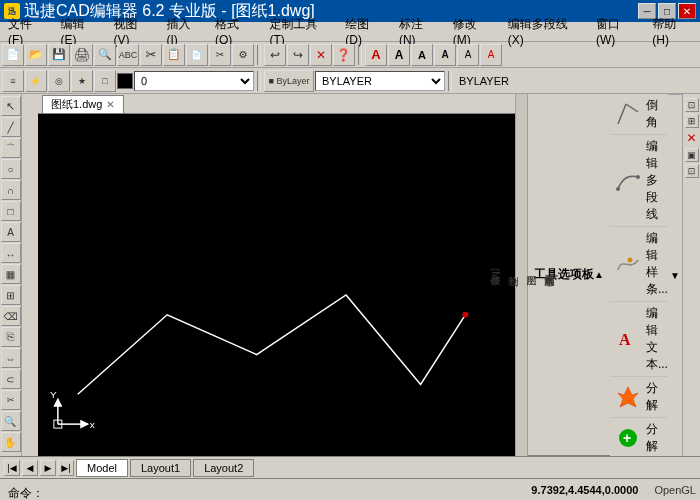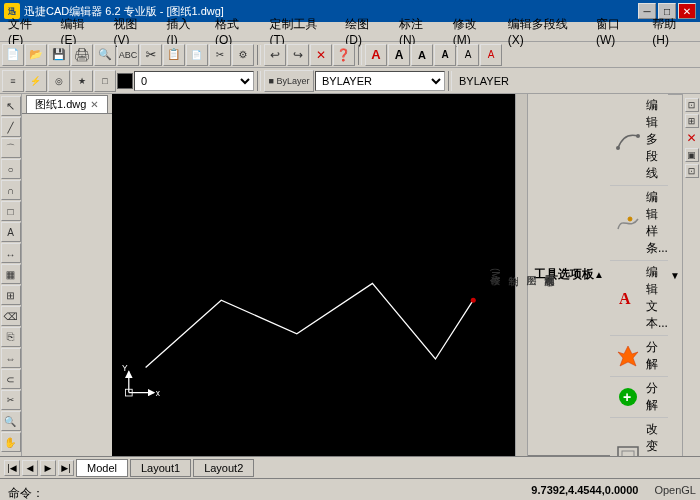--- a/index.html
+++ b/index.html
@@ -10,21 +10,21 @@
       background: #0050a0;
       color: white;
       height: 22px;
       display: flex;
       align-items: center;
       padding: 0 4px;
       justify-content: space-between;
     }
     .title-bar-left { display: flex; align-items: center; gap: 4px; }
     .title-bar-icon { width: 16px; height: 16px; background: #ffcc00; border-radius: 2px; display: flex; align-items: center; justify-content: center; font-size: 10px; font-weight: bold; color: #000; }
-    .title-bar-text { font-size: 11px; }
+    .title-bar-text { font-size: 16px; }
     .title-bar-controls { display: flex; gap: 2px; }
     .title-btn { width: 18px; height: 16px; background: #c0c0c0; border: 1px outset #e0e0e0; display: flex; align-items: center; justify-content: center; font-size: 10px; cursor: pointer; color: #000; }
     .title-btn.close { background: #cc0000; color: white; }
 
     
     .menu-bar {
       background: #d4d0c8;
       height: 20px;
       display: flex;
       align-items: center;
@@ -96,20 +96,22 @@
       background: #d4d0c8;
       border: 1px outset #e0e0e0;
       display: flex; align-items: center; justify-content: center;
       cursor: pointer; font-size: 10px; color: #333;
     }
 
     
     .canvas-container {
       flex: 1;
       display: flex;
+      flex-direction: column;
+      padding-left: 16px;
     }
     .canvas-tab-bar {
       background: #d4d0c8;
       height: 20px;
       display: flex;
       align-items: flex-end;
       padding: 0 4px;
       border-bottom: 1px solid #808080;
     }
     .canvas-tab {
@@ -397,20 +399,29 @@
       </div>
     </div>
 
     <div class="right-panel">
       <div class="right-panel-header">
         <span>工具选项板</span>
         <span style="font-size:10px;cursor:pointer;">▲</span>
       </div>
       <div class="panel-scroll-area">
 
+        <div class="tool-item">
+          <div class="tool-icon">
+            <svg width="24" height="24" viewBox="0 0 24 24">
+              <line x1="2" y1="22" x2="10" y2="2" stroke="#666" stroke-width="1.5"></line>
+              <line x1="10" y1="2" x2="22" y2="10" stroke="#666" stroke-width="1.5"></line>
+            </svg>
+          </div>
+          <span class="tool-label">倒角</span>
+        </div>
 
         <div class="tool-item">
           <div class="tool-icon">
             <svg width="24" height="24" viewBox="0 0 24 24">
               <path d="M2,20 Q8,4 22,8" stroke="#666" stroke-width="1.5" fill="none"></path>
               <circle cx="2" cy="20" r="2" fill="#666"></circle>
               <circle cx="22" cy="8" r="2" fill="#666"></circle>
             </svg>
           </div>
           <span class="tool-label">编辑多段线</span>

